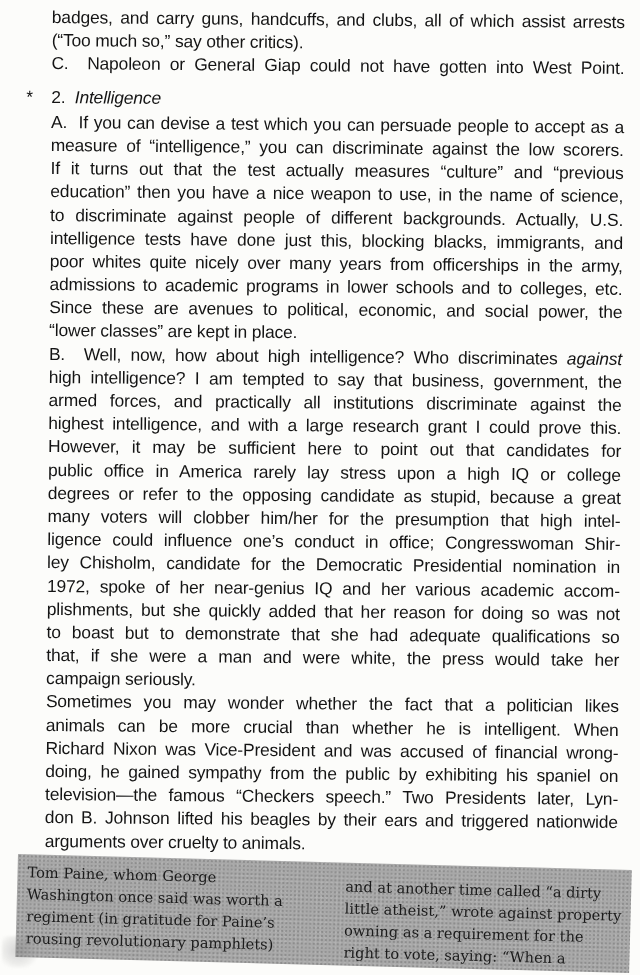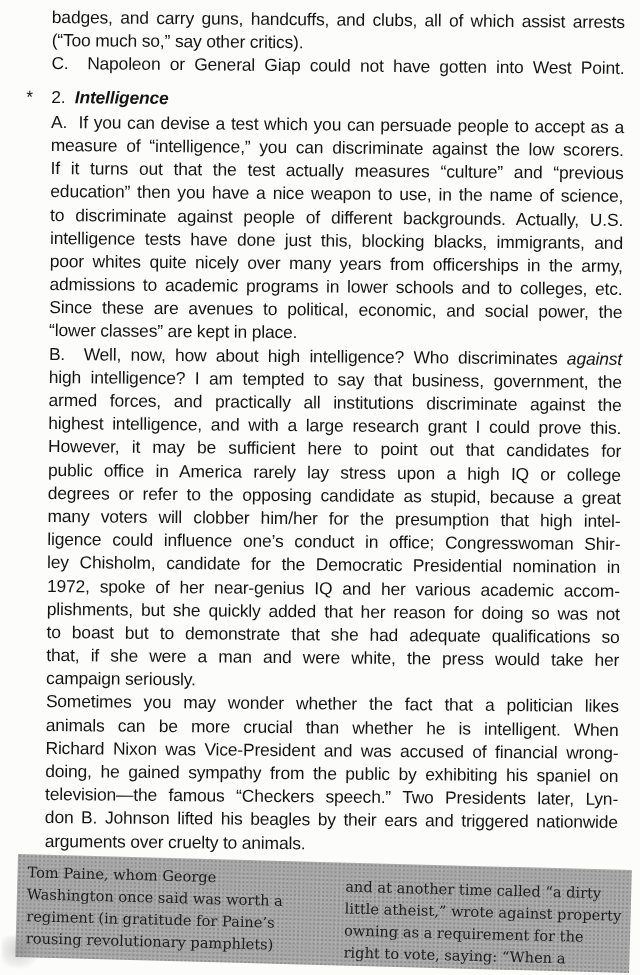--- a/index.html
+++ b/index.html
@@ -16,21 +16,21 @@
     position:absolute; left:52px; top:6px; width:573px;
     font-size:17.4px; line-height:23.2px; letter-spacing:-0.15px;
     transform:rotate(0.5deg); transform-origin:0 0;
     color:#141414;
   }
   .tline { height:23.2px; white-space:normal; text-align:left; }
   .tline.just { text-align:justify; text-align-last:justify; }
   .tline i { }
   .heading { position:relative; margin-top:10px; margin-bottom:2px; }
   .heading .marker { position:absolute; left:-25px; top:0; font-style:normal; }
-  .heading i { font-style:italic;font-weight:bold; }
+  .heading i { font-style:italic; }
   .note-box {
     position:absolute; left:18px; top:854px; width:614px; height:103px;
     transform:rotate(1.5deg); transform-origin:0 0;
     background-color:#a8a8a8;
     background-image:
       radial-gradient(rgba(0,0,0,0.16) 1px, transparent 1.3px),
       radial-gradient(rgba(255,255,255,0.12) 1px, transparent 1.3px);
     background-size:4px 4px, 5px 5px;
     background-position:0 0, 2px 3px;
     font-family:"DejaVu Serif", "Liberation Serif", serif;

